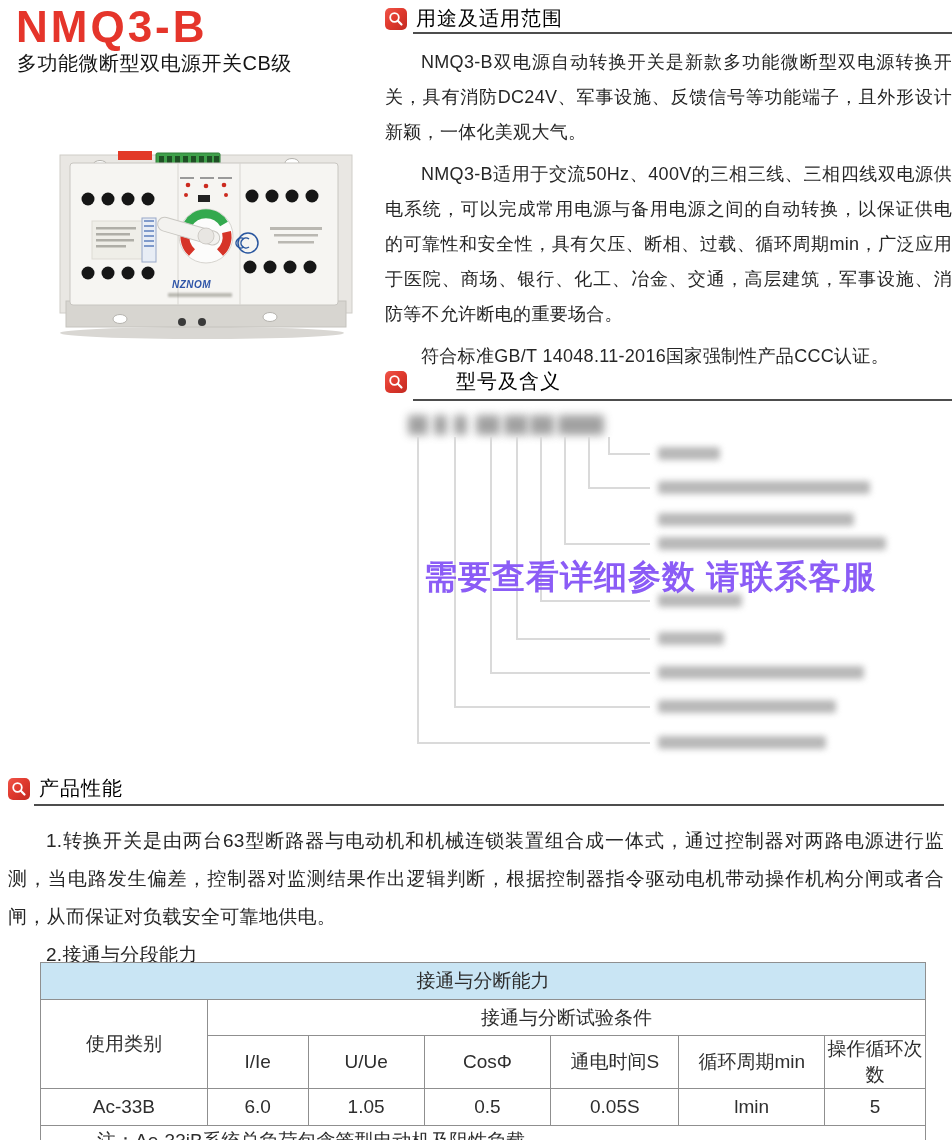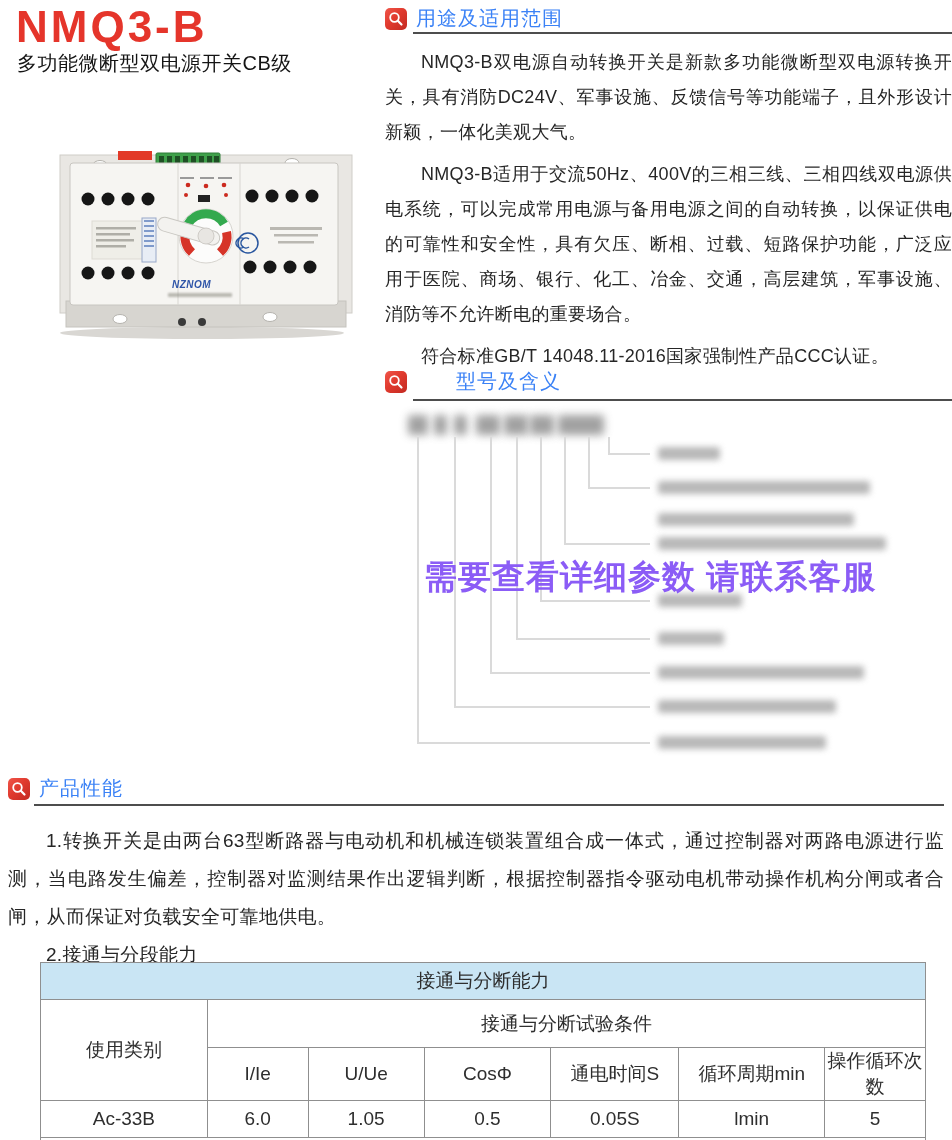--- a/index.html
+++ b/index.html
@@ -9,21 +9,21 @@
 
   
   .product-code { position:absolute; left:16px; top:2px; font-size:44px; font-weight:bold;
                   letter-spacing:3px; color:#e5352b; }
   .product-subtitle { position:absolute; left:17px; top:50px; font-size:20px; color:#141414; letter-spacing:0.5px; }
 
   
   .sec-head { position:absolute; display:flex; align-items:center; }
   .sec-icon { width:22px; height:22px; border-radius:5px; flex:0 0 22px;
               background:linear-gradient(135deg,#f0564a 0%,#e03a2e 45%,#c32a21 100%); }
-  .sec-title { margin-left:9px; font-size:20px; color:#3b82f6; letter-spacing:1px; }
+  .sec-title { margin-left:9px; font-size:20px; color:#000000; letter-spacing:1px; }
   .sec-rule { position:absolute; height:2px; background:#4d4d4d; }
 
   
   .usage-body { position:absolute; left:385px; top:38px; width:567px; }
   .usage-body p { font-size:18px; line-height:35px; text-align:justify; text-indent:2em;
                   color:#262626; margin-top:7px; letter-spacing:0.3px; }
 
   
   .blur-code  { position:absolute; height:20px; background:#8a8a8a; border-radius:2px; filter:blur(4px); opacity:.8; }
   .dline-v    { position:absolute; width:2px; background:#dadada; }
@@ -35,21 +35,21 @@
   
   .perf-body { position:absolute; left:8px; top:822px; width:936px; }
   .perf-body p { font-size:19px; line-height:38px; text-align:justify; color:#262626; letter-spacing:0.3px; }
   .perf-body p.indent { text-indent:2em; }
 
   
   .spec-table { position:absolute; left:40px; top:962px; width:886px; border-collapse:collapse;
                 font-size:19px; color:#2e2e2e; text-align:center; }
   .spec-table td { border:1px solid #8f8f8f; padding:0; }
   .spec-table .t-title { background:#c9e5f4; height:37px; }
-  .spec-table .t-cond  { height:48px; }
+  .spec-table .t-cond  { height:36px; }
   .spec-table .t-sub   { height:37px; }
   .spec-table .t-data  { height:37px; }
   .spec-table .t-note  { height:30px; text-align:left; padding-left:56px; }
 
   svg text { font-family:"Liberation Sans","DejaVu Sans",sans-serif; }
 </style>
 </head>
 <body>
 
 <div class="page">
@@ -169,21 +169,21 @@
         <circle cx="9.5" cy="9.5" r="4.3" fill="none" stroke="#ffffff" stroke-width="1.8"></circle>
         <line x1="12.8" y1="12.8" x2="16.5" y2="16.5" stroke="#ffffff" stroke-width="2.2" stroke-linecap="round"></line>
       </svg>
     </div>
     <span class="sec-title">用途及适用范围</span>
   </div>
   <div class="sec-rule" style="left:413px; top:32px; width:539px;"></div>
 
   <div class="usage-body">
     <p>NMQ3-B双电源自动转换开关是新款多功能微断型双电源转换开关，具有消防DC24V、军事设施、反馈信号等功能端子，且外形设计新颖，一体化美观大气。</p>
-    <p>NMQ3-B适用于交流50Hz、400V的三相三线、三相四线双电源供电系统，可以完成常用电源与备用电源之间的自动转换，以保证供电的可靠性和安全性，具有欠压、断相、过载、短路保护功能，广泛应用于医院、商场、银行、化工、冶金、交通，高层建筑，军事设施、消防等不允许断电的重要场合。</p>
+    <p>NMQ3-B适用于交流50Hz、400V的三相三线、三相四线双电源供电系统，可以完成常用电源与备用电源之间的自动转换，以保证供电的可靠性和安全性，具有欠压、断相、过载、循环周期min，广泛应用于医院、商场、银行、化工、冶金、交通，高层建筑，军事设施、消防等不允许断电的重要场合。</p>
     <p>符合标准GB/T 14048.11-2016国家强制性产品CCC认证。</p>
   </div>
 
   <div class="sec-head" style="left:385px; top:368px;gap:40px;">
     <div class="sec-icon">
       <svg width="22" height="22" viewBox="0 0 22 22">
         <circle cx="9.5" cy="9.5" r="4.3" fill="none" stroke="#ffffff" stroke-width="1.8"></circle>
         <line x1="12.8" y1="12.8" x2="16.5" y2="16.5" stroke="#ffffff" stroke-width="2.2" stroke-linecap="round"></line>
       </svg>
     </div>

